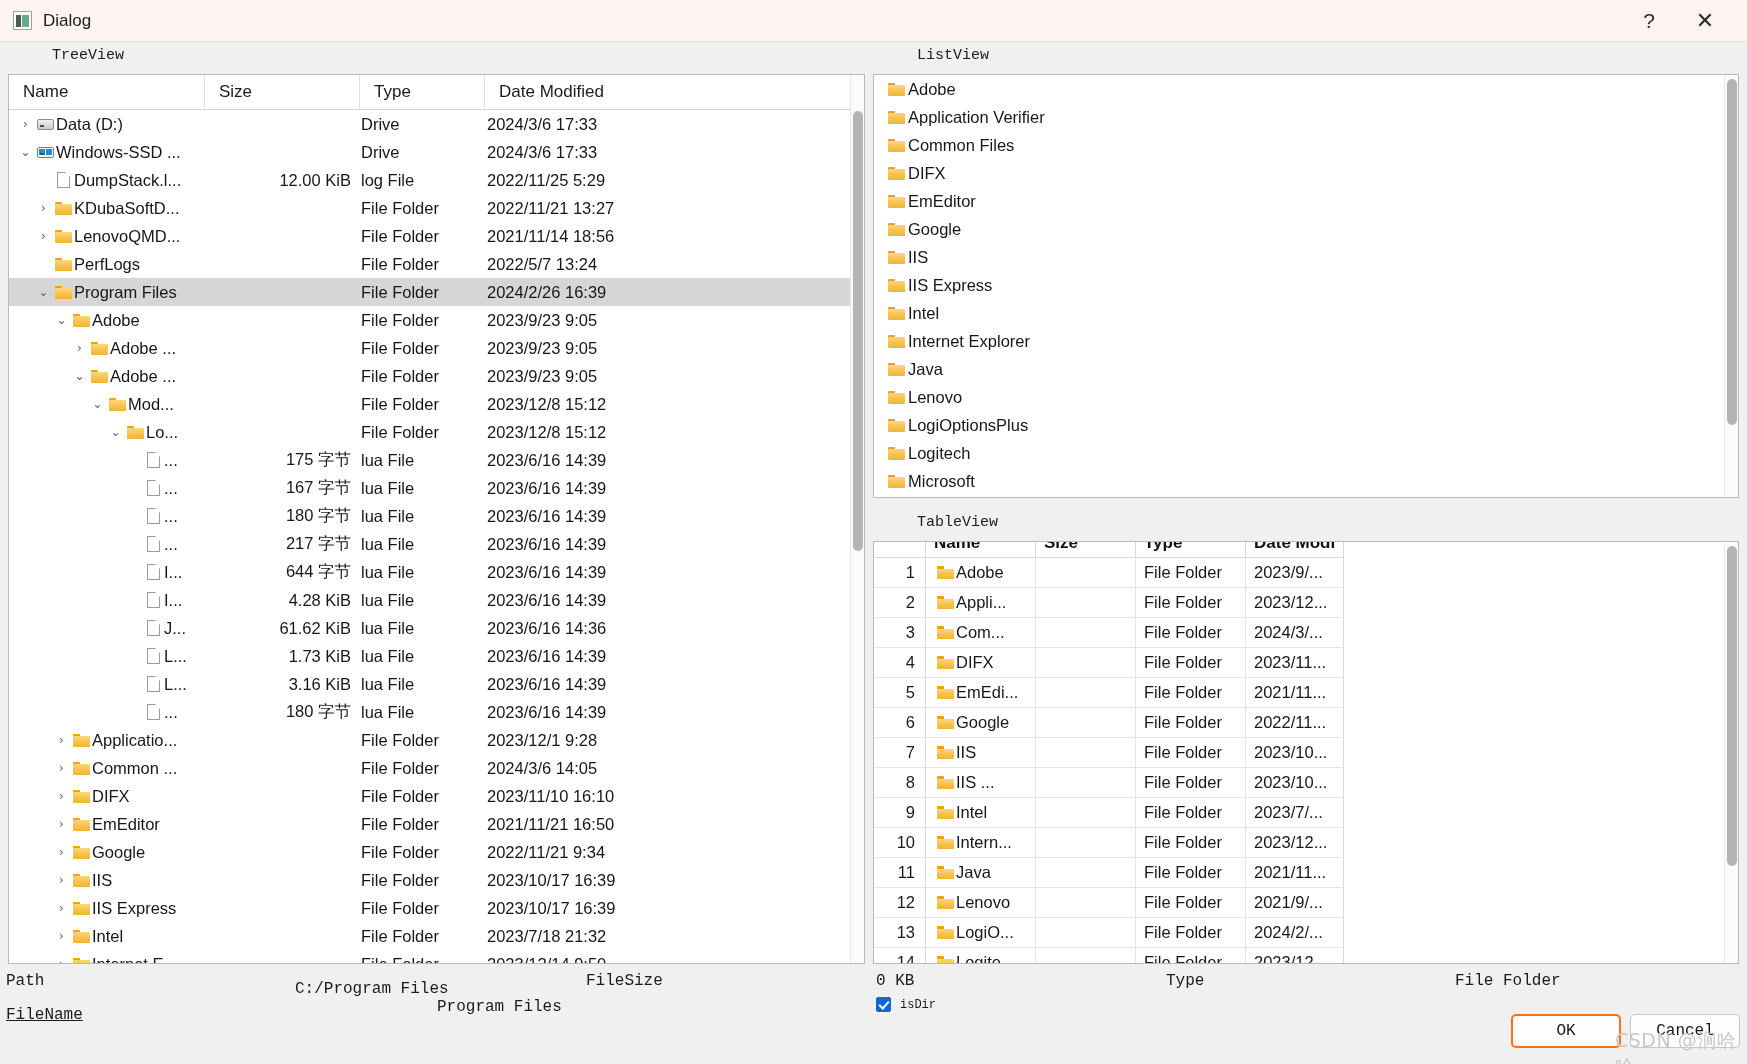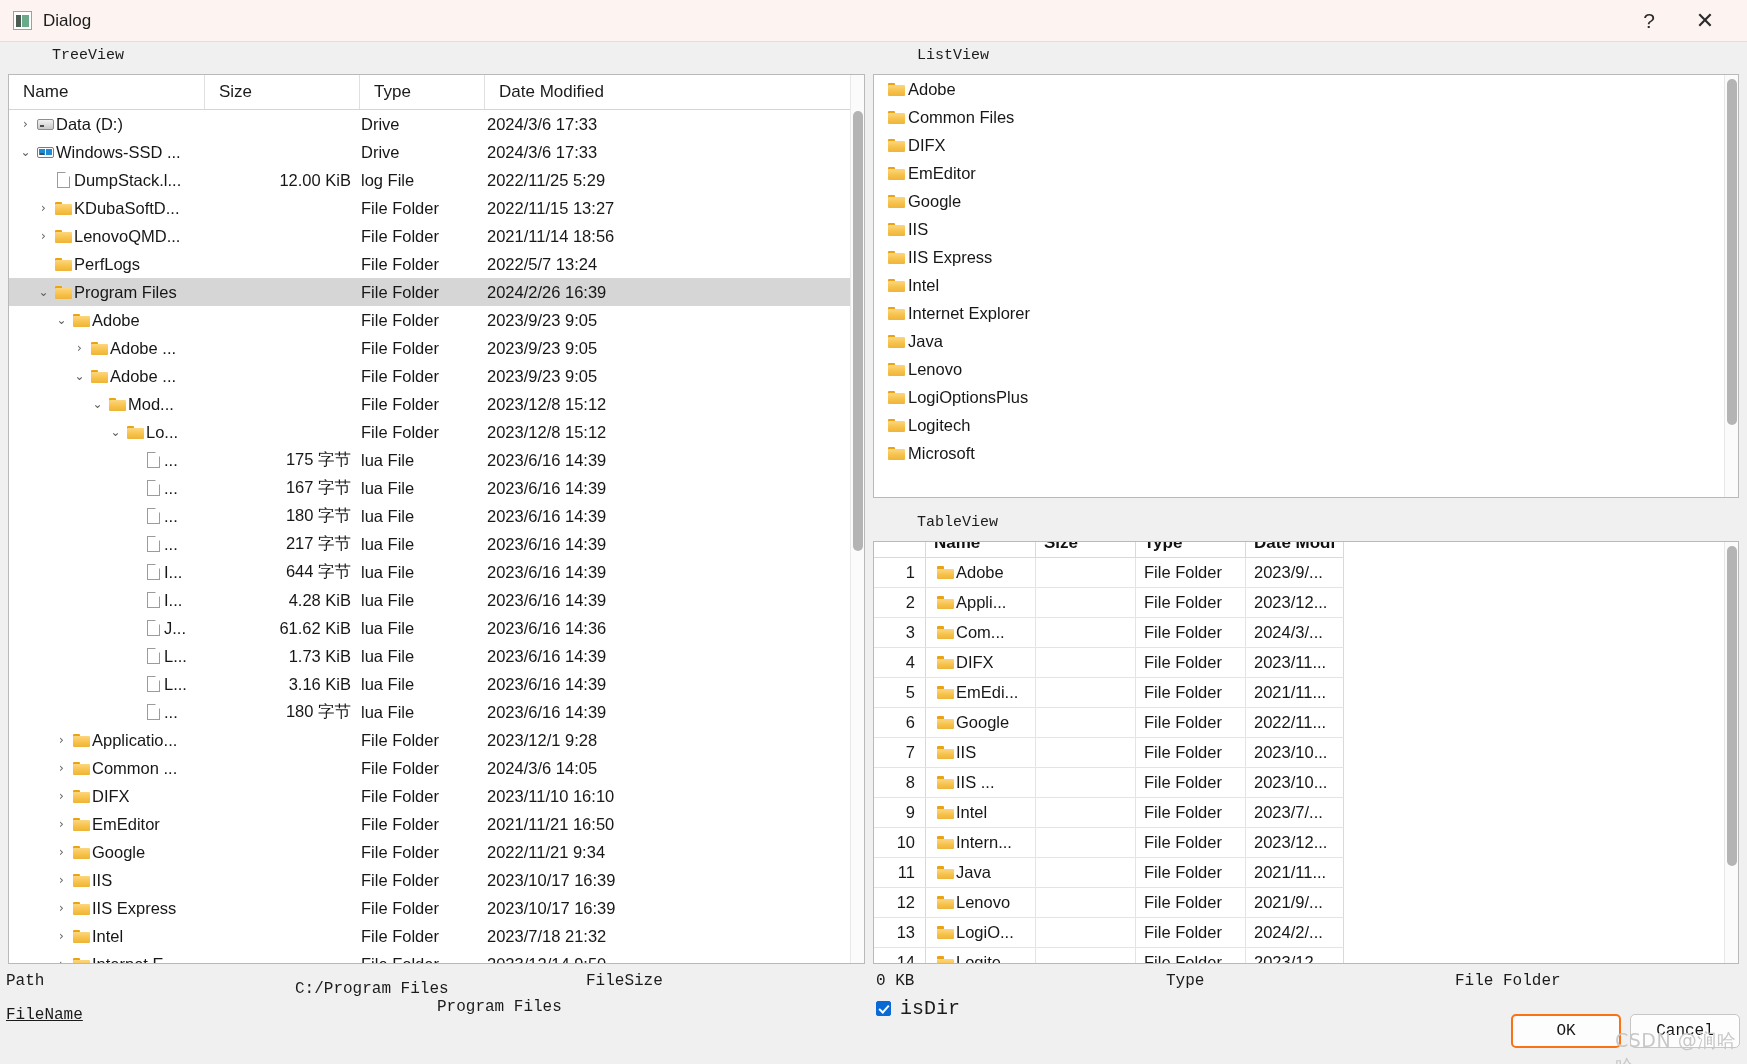--- a/index.html
+++ b/index.html
@@ -197,21 +197,21 @@
   }
   #isdir-box{
     width:15px; height:15px; background:#0a69d4; border:1px solid #0a69d4;
     border-radius:2px; position:relative; margin-right:9px;
   }
   #isdir-box::after{
     content:""; position:absolute; left:4px; top:1px; width:4px; height:8px;
     border:solid #fff; border-width:0 2px 2px 0; transform:rotate(42deg);
   }
   #isdir-label{
-    font-family:"Liberation Mono", monospace; font-size:20px; color:#1b1b1b;
+    font-family:"Liberation Mono", monospace; font-size:12px; color:#1b1b1b;
   }
 
   
   .dlgbtn{
     position:absolute; height:34px; width:110px;
     display:flex; align-items:center; justify-content:center;
     font-family:"Liberation Mono", monospace; font-size:16px; color:#151515;
     background:#fdfdfd; border-radius:5px;
   }
   #btn-ok{ left:1511px; top:1014px; border:2px solid #f97316; }
@@ -292,21 +292,21 @@
           <span class="ico">
             <span class="folder">
               <span class="tab"></span>
               <span class="body"></span>
             </span>
           </span>
           <span>KDubaSoftD...</span>
         </div>
         <div class="tv-c-size"></div>
         <div class="tv-c-type">File Folder</div>
-        <div class="tv-c-date">2022/11/15 13:27</div>
+        <div class="tv-c-date">2022/11/21 13:27</div>
       </div>
       <div class="tv-row">
         <div class="tv-c-name">
           <span class="indent" style="width:26px"></span>
           <span class="arrow">›</span>
           <span class="ico">
             <span class="folder">
               <span class="tab"></span>
               <span class="body"></span>
             </span>
@@ -712,20 +712,29 @@
 <div id="listview">
   <div id="lv-body">
       <div class="lv-row">
         <span class="ico">
           <span class="folder">
             <span class="tab"></span>
             <span class="body"></span>
           </span>
         </span>
         <span>Adobe</span>
+      </div>
+      <div class="lv-row">
+        <span class="ico">
+          <span class="folder">
+            <span class="tab"></span>
+            <span class="body"></span>
+          </span>
+        </span>
+        <span>Application Verifier</span>
       </div>
       <div class="lv-row">
         <span class="ico">
           <span class="folder">
             <span class="tab"></span>
             <span class="body"></span>
           </span>
         </span>
         <span>Common Files</span>
       </div>

